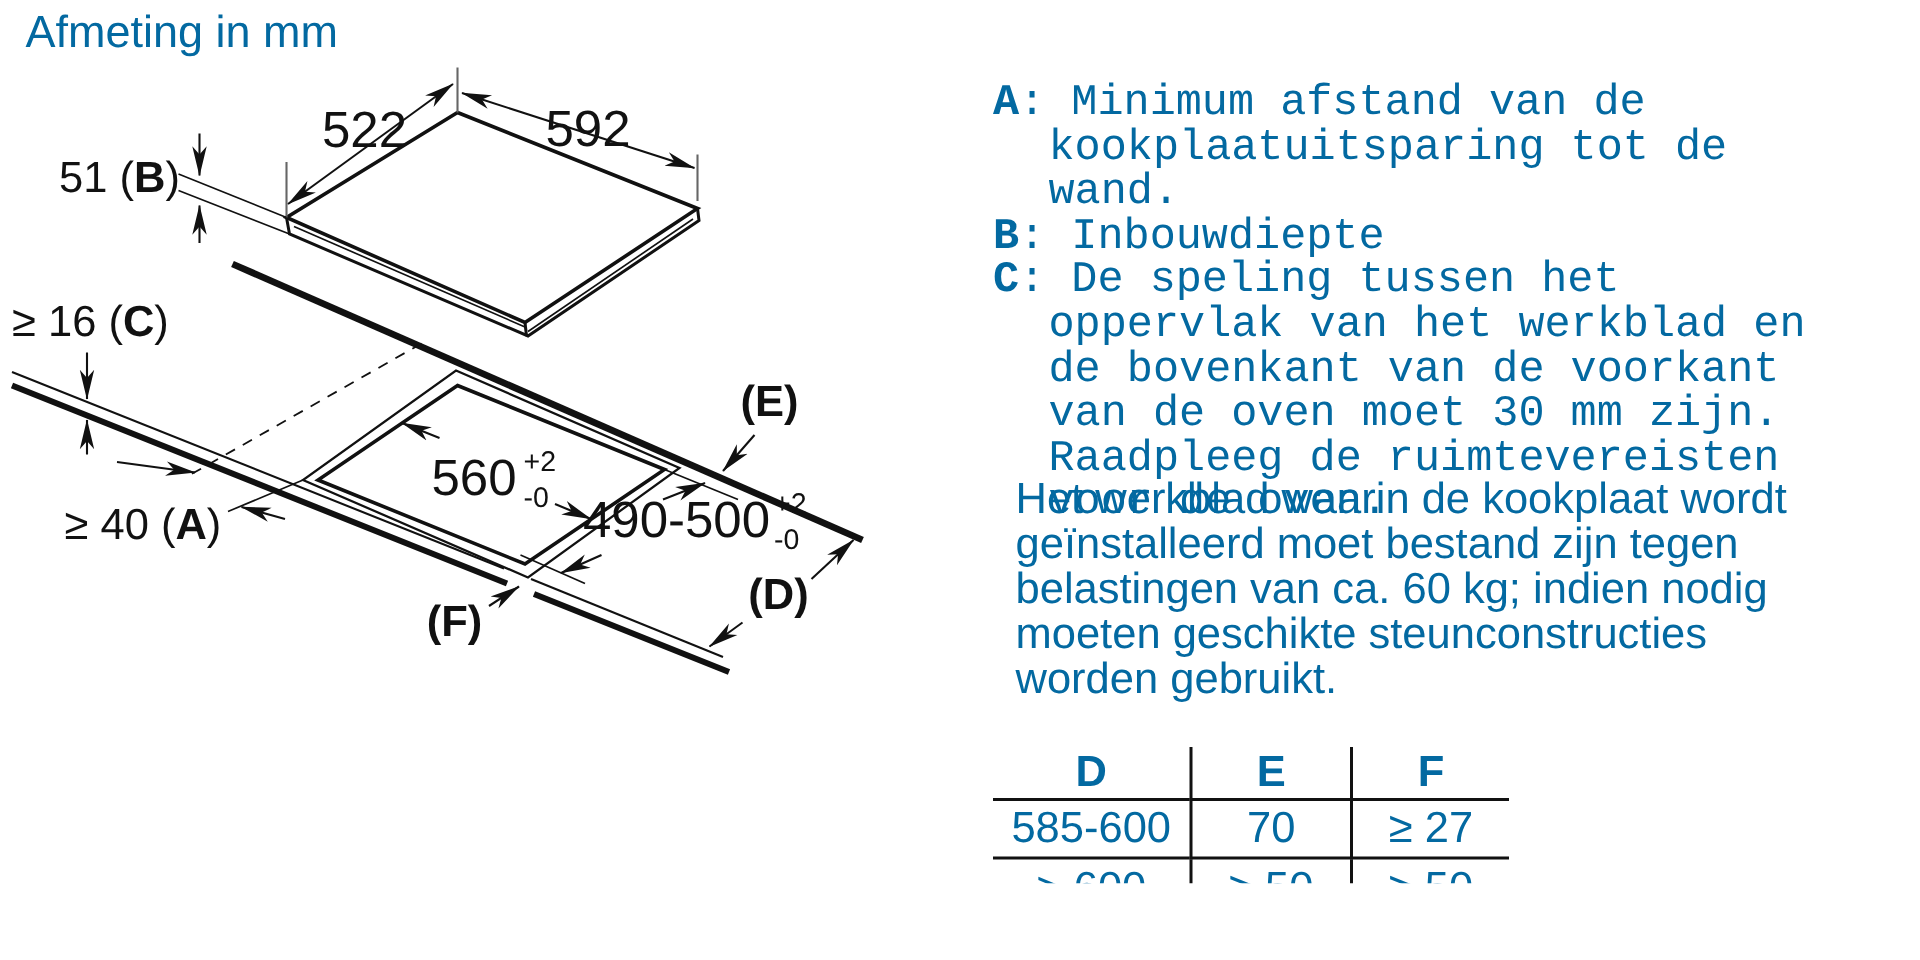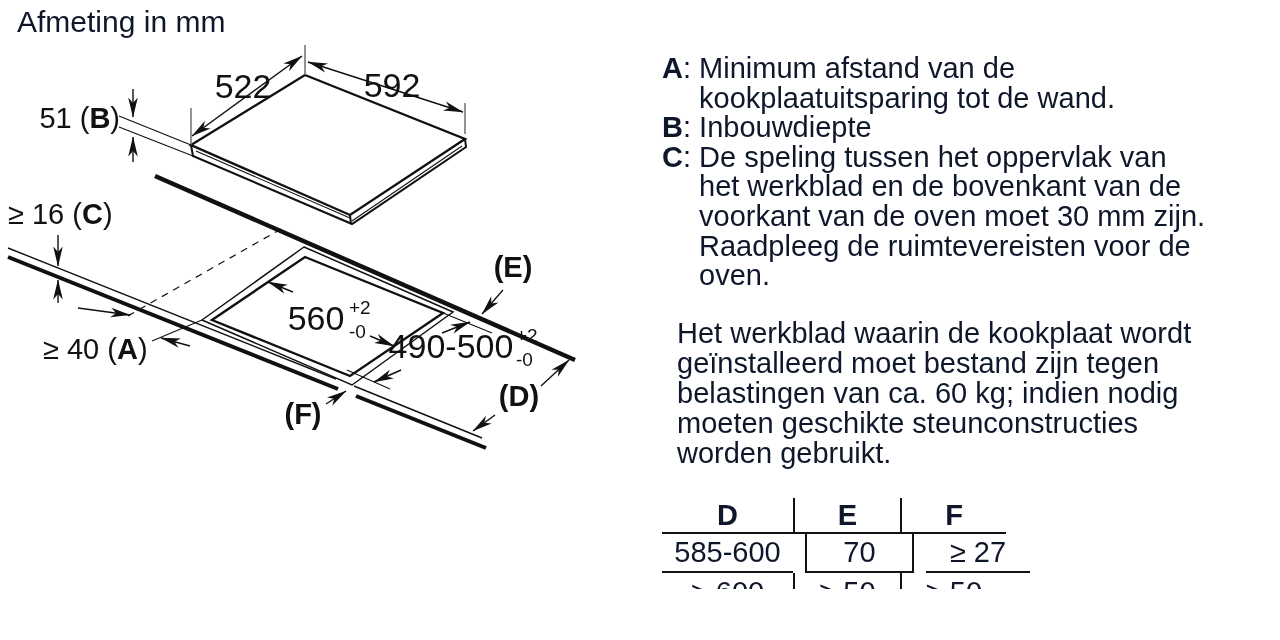--- a/index.html
+++ b/index.html
@@ -1,36 +1,36 @@
 <!DOCTYPE html>
 <html><head>
 <meta charset="utf-8">
 <style>
   * { box-sizing: border-box; }
   html,body { margin:0; padding:0; background:#fff; }
   .stage {
     position:relative; width:1280px; height:589px; overflow:hidden;
-    background:#fff; color:#0f172a;
+    background:#fff; color:#0369a1;
     font-family:"Liberation Sans", sans-serif;
   }
   .page-title { position:absolute; left:17px; top:6px; font-size:30px; line-height:32px; }
   svg.diagram { position:absolute; left:0; top:0; }
   svg.diagram text { fill:#111; font-family:"Liberation Sans", sans-serif; }
   svg.diagram .b { font-weight:bold; }
   .legend { position:absolute; left:662px; top:54px; width:545px; font-size:29px; line-height:29.6px; }
-  .legend-item { padding-left:37px; text-indent:-37px; }
+  .legend-item { padding-left:37px; text-indent:-37px;font-family:Liberation Mono, monospace; }
   .bold { font-weight:bold; }
   .para { position:absolute; left:677px; top:318px; width:545px; font-size:29px; line-height:30px; }
   .dim-table { position:absolute; left:662px; top:498px; font-size:29px; }
   .row { display:grid; grid-template-columns:131px 109px 104px; }
   .row > div { display:flex; align-items:center; justify-content:center; }
   .row > div:nth-child(2) { border-left:2px solid #111; border-right:2px solid #111; }
   .row.header { font-weight:bold; height:36px; }
   .row.header > div, .row.r1 > div { border-bottom:2px solid #111; }
-  .row.r1 { height:39px;gap:12px; }
+  .row.r1 { height:39px; }
   .row.r2 { height:39px;text-align:center; }
 </style>
 </head>
 <body>
 
 <div class="stage">
 
   <div class="page-title">Afmeting in mm</div>
 
   <svg class="diagram" width="660" height="640" viewBox="0 0 660 640">

